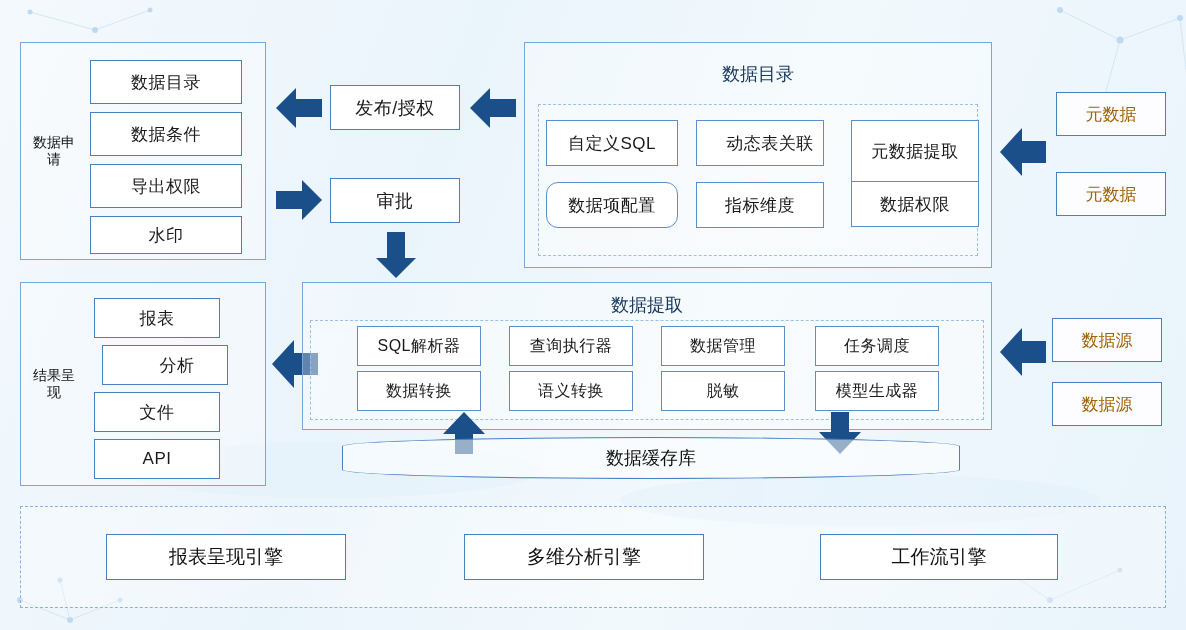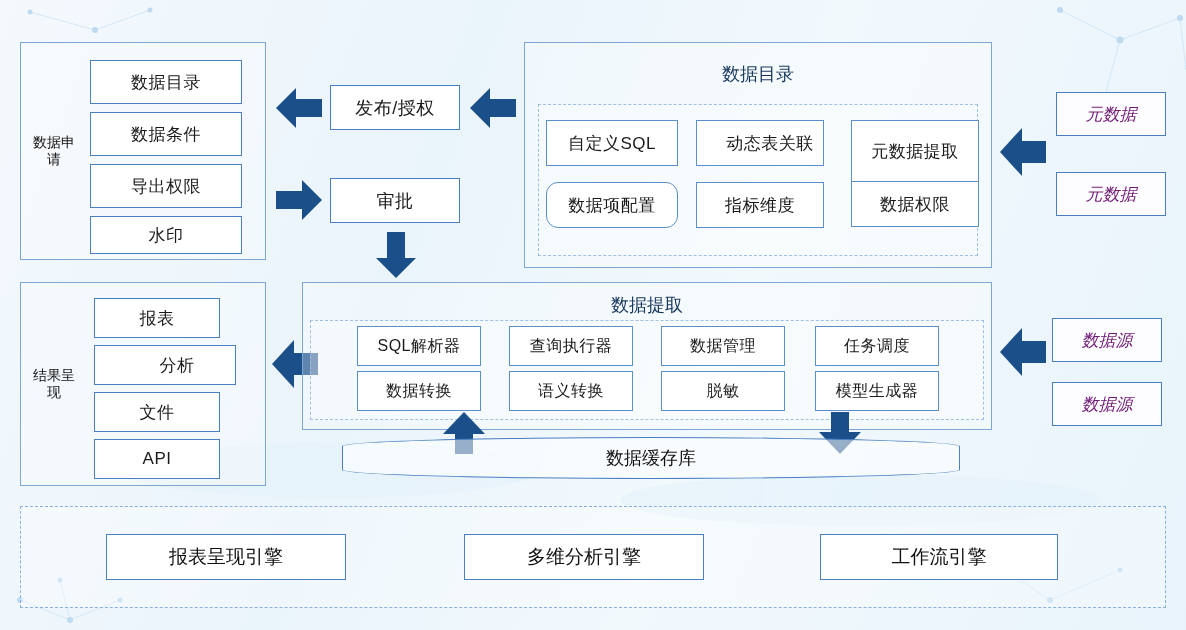--- a/index.html
+++ b/index.html
@@ -70,22 +70,21 @@
   }
   .sidebox {
     position: absolute;
     box-sizing: border-box;
     border: 1px solid #4a7fc1;
     background: #fdfdff;
     display: flex;
     align-items: center;
     justify-content: center;
     font-size: 17px;
-    color: #701a75;
-    font-style: italic;
+    color: #a16207;
   }
   .bigcell {
     position: absolute;
     box-sizing: border-box;
     border: 1px solid #4a7fc1;
     background: #ffffff;
     display: flex;
     align-items: center;
     justify-content: center;
     font-size: 19px;
@@ -164,21 +163,21 @@
 
   <div class="cell" style="left:90px; top:60px; width:152px; height:44px;">数据目录</div>
   <div class="cell" style="left:90px; top:112px; width:152px; height:44px;">数据条件</div>
   <div class="cell" style="left:90px; top:164px; width:152px; height:44px;">导出权限</div>
   <div class="cell" style="left:90px; top:216px; width:152px; height:38px;">水印</div>
 
   <div class="panel" style="left:20px; top:282px; width:246px; height:204px;"></div>
   <div class="vlabel" style="left:28px; top:292px; width:52px; height:184px;">结果呈现</div>
 
   <div class="cell" style="left:94px; top:298px; width:126px; height:40px;">报表</div>
-  <div class="cell" style="left:94px; top:345px; width:142px; height:40px;padding-left:24px;">分析</div>
+  <div class="cell" style="left:102px; top:345px; width:126px; height:40px;padding-left:24px;">分析</div>
   <div class="cell" style="left:94px; top:392px; width:126px; height:40px;">文件</div>
   <div class="cell" style="left:94px; top:439px; width:126px; height:40px;">API</div>
 
   <div class="cell" style="left:330px; top:85px; width:130px; height:45px; font-size:18px;">发布/授权</div>
   <div class="cell" style="left:330px; top:178px; width:130px; height:45px; font-size:18px;">审批</div>
 
   <div class="arrow" style="left:276px; top:86px;">
     <svg width="46" height="44" viewBox="0 0 46 44">
         <polygon points="0,22 20,2 20,13 46,13 46,31 20,31 20,42" fill="#1b4f8a"></polygon>
       </svg>

